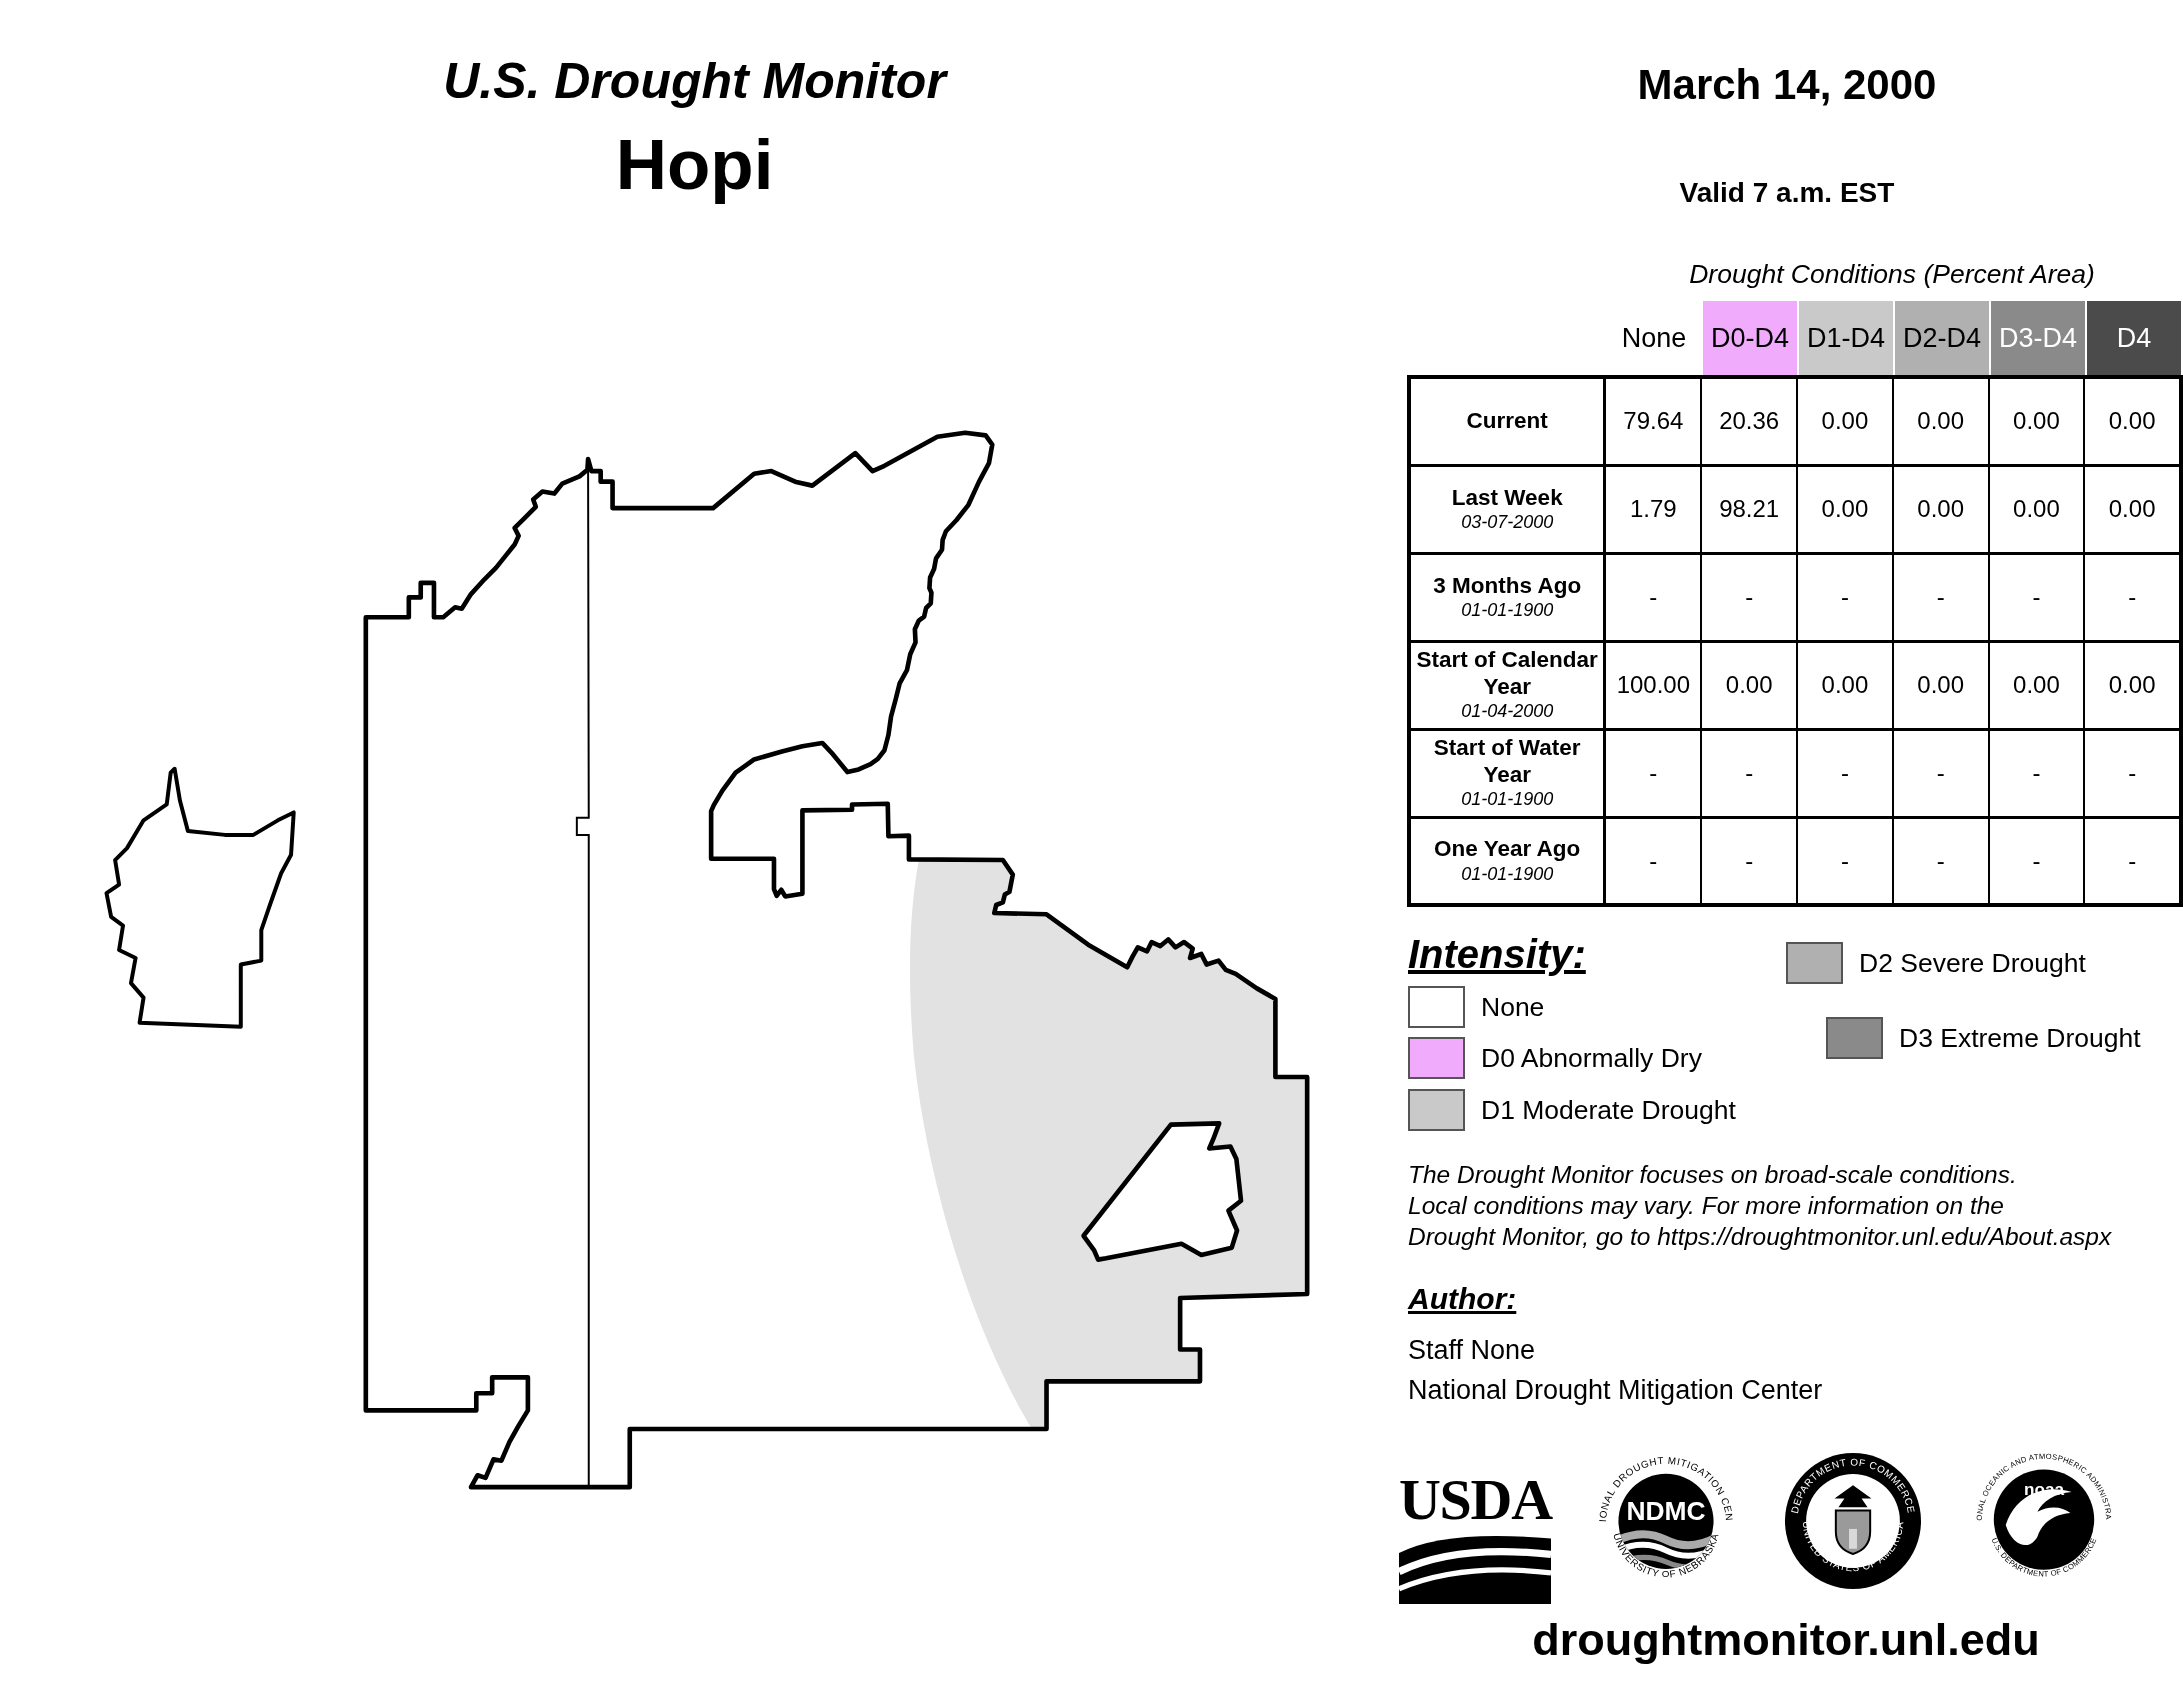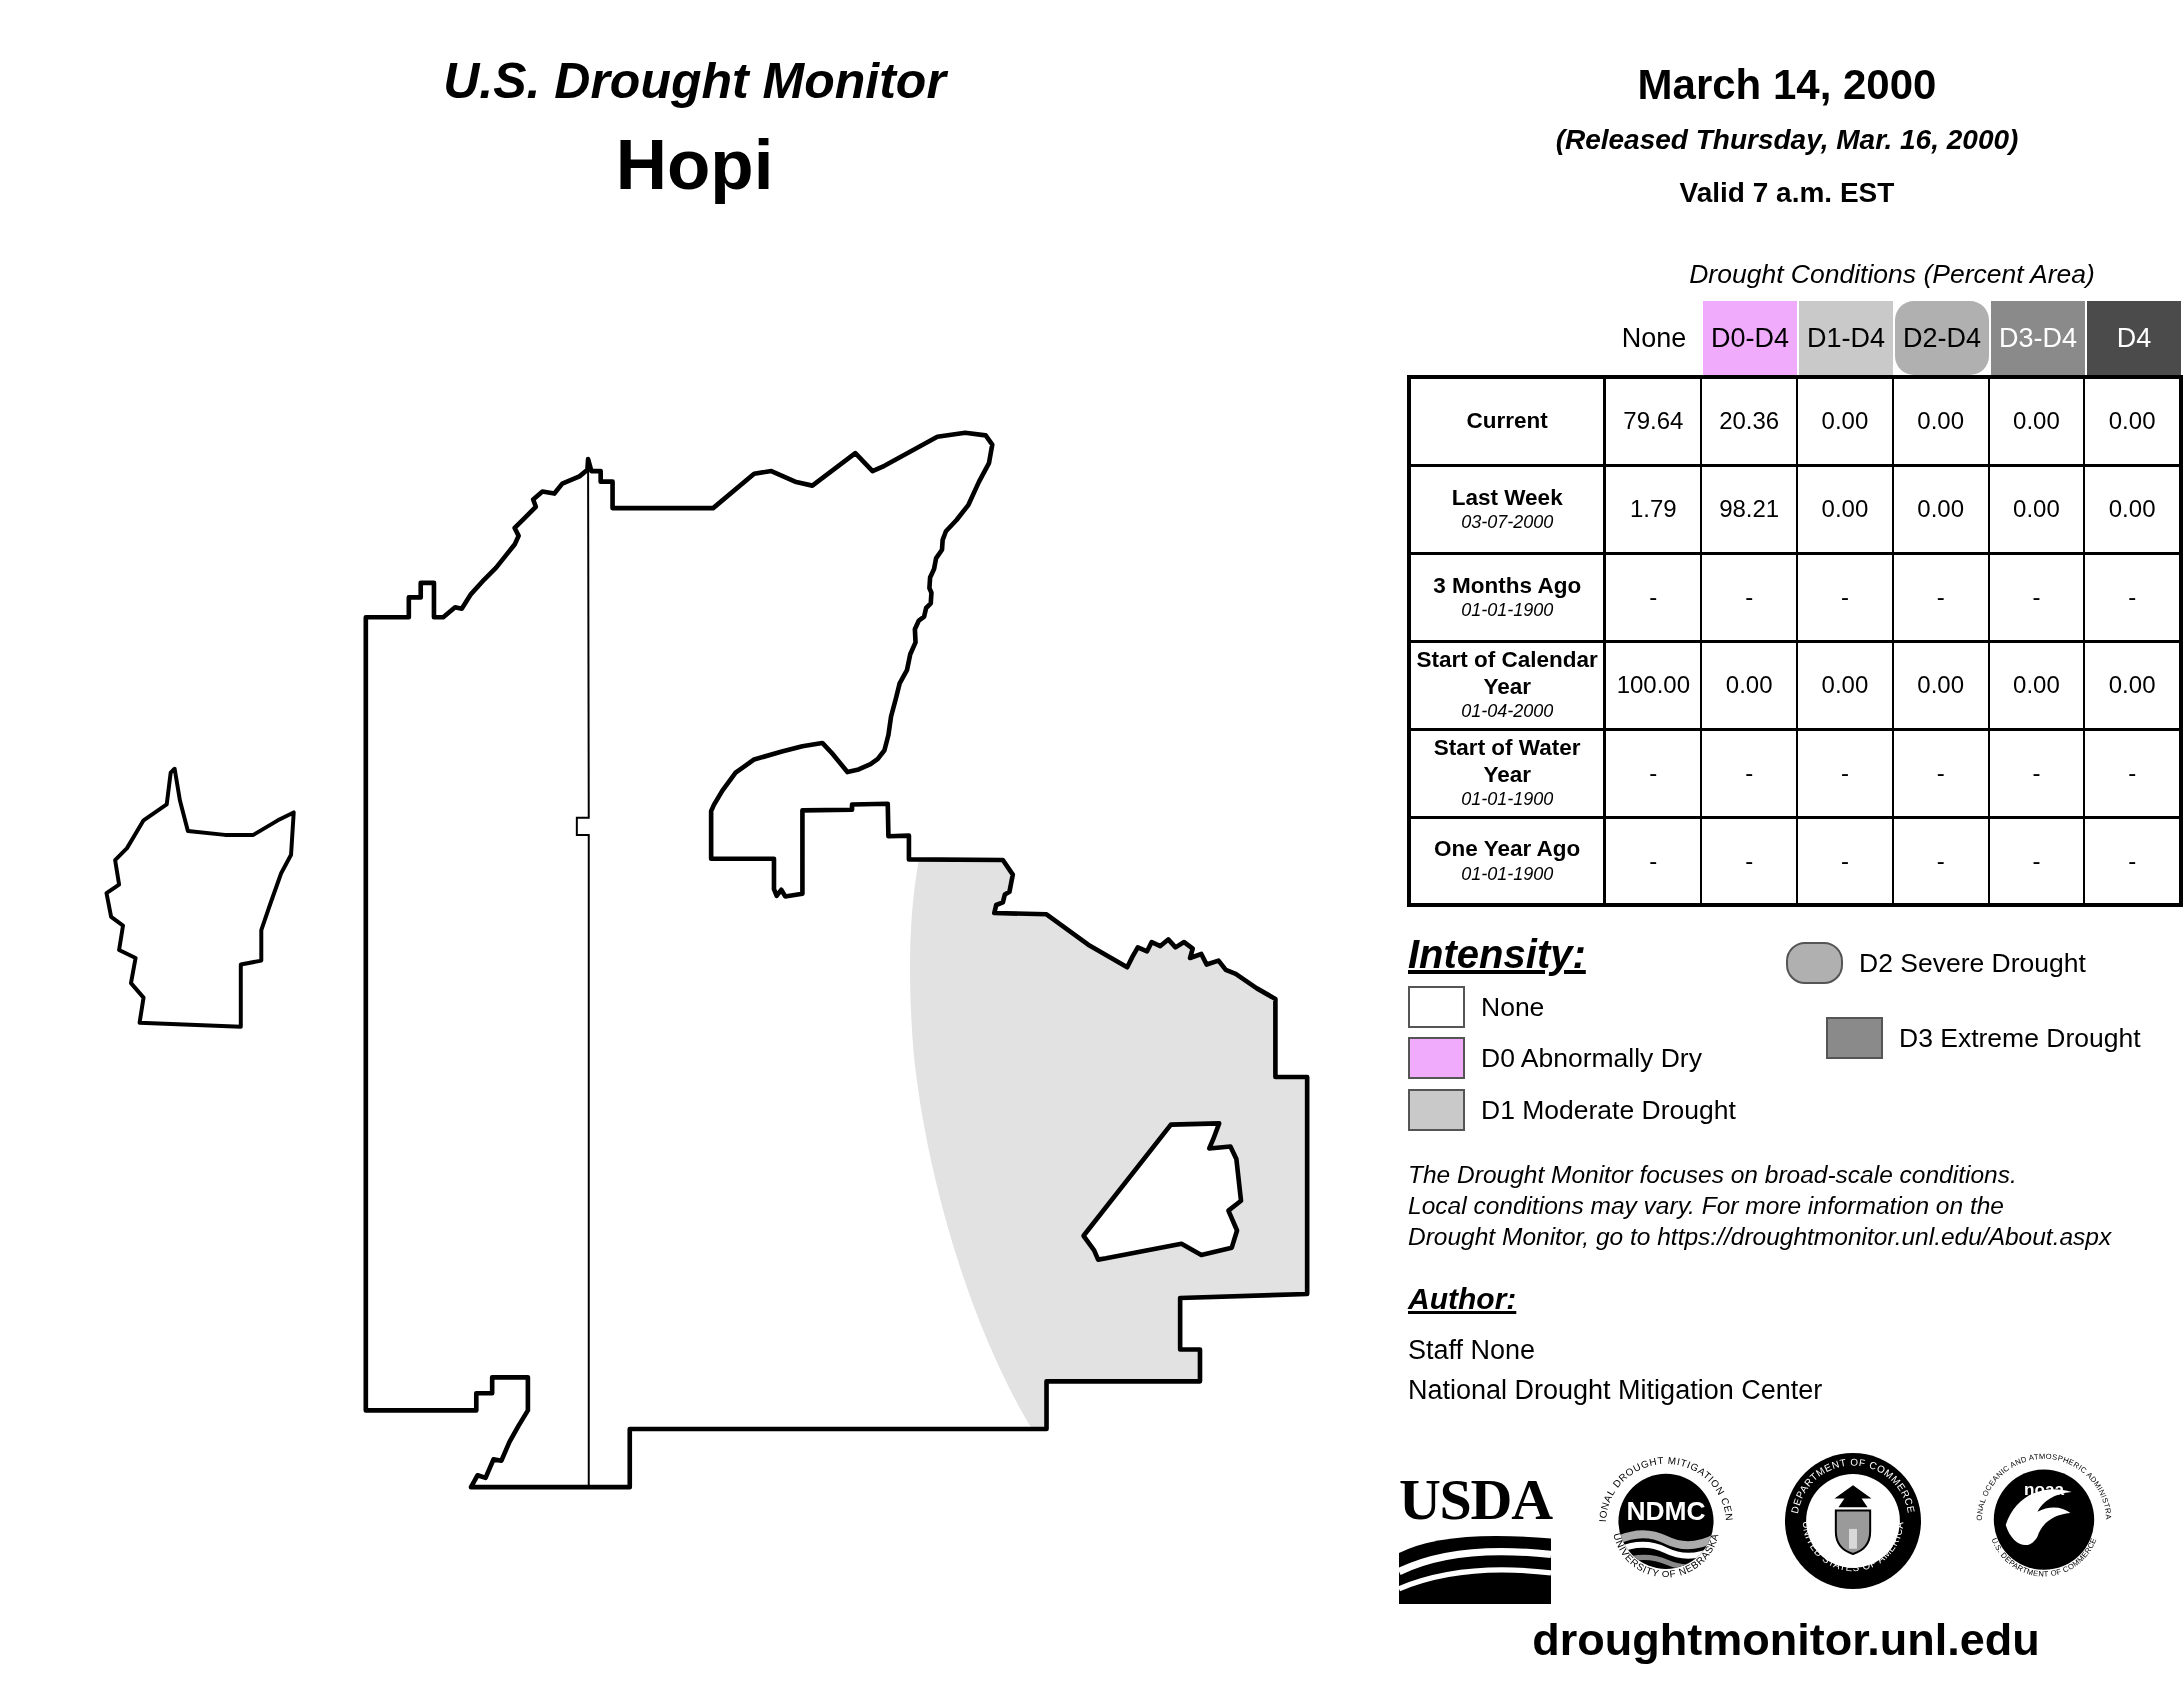--- a/index.html
+++ b/index.html
@@ -13,21 +13,21 @@
   .date-released{left:1456px;top:124px;width:662px;text-align:center;font-size:28px;font-weight:bold;font-style:italic;}
   .date-valid{left:1456px;top:177px;width:662px;text-align:center;font-size:28px;font-weight:bold;}
   .tbl-caption{left:1561px;top:259px;width:662px;text-align:center;font-size:26.5px;font-style:italic;}
   
   .hdr-row{left:1606px;top:301px;width:576px;height:74px;display:flex;}
   .hdr-cell{flex:1;margin:0 1.3px;display:flex;align-items:center;justify-content:center;
             font-size:27px;}
   .c0{background:#ffffff;color:#000;}
   .c1{background:#f0abfc;color:#000;}
   .c2{background:#c9c9c9;color:#000;}
-  .c3{background:#b0b0b0;color:#000;border-radius:19px;}
+  .c3{background:#b0b0b0;color:#000;}
   .c4{background:#8a8a8a;color:#fff;}
   .c5{background:#4b4b4b;color:#fff;}
   table.dm{position:absolute;left:1407px;top:375px;border-collapse:collapse;table-layout:fixed;}
   table.dm td{border:2px solid #000;border-top-width:3.3px;border-bottom-width:3.3px;
               text-align:center;vertical-align:middle;font-size:24px;padding:0;}
   table.dm td.lbl{border-left-width:4.6px;border-right-width:3.3px;width:193px;}
   table.dm td.val{width:94px;}
   table.dm tr{height:88px;}
   table.dm tr:first-child td{border-top-width:4.6px;}
   table.dm tr:last-child td{border-bottom-width:4.6px;}
@@ -94,21 +94,20 @@
     <path d="M 264 1162 L 272 1210 L 284 1256 L 340 1262 L 383 1262 L 420 1240 L 444 1228
          L 440 1292 L 425 1320 L 408 1368 L 395 1406 L 395 1452 L 364 1458 L 364 1552
          L 211 1546 L 217 1508 L 198 1486 L 205 1448 L 180 1436 L 186 1399 L 168 1386
          L 161 1350 L 180 1337 L 174 1300 L 192 1282 L 217 1240 L 252 1216 L 258 1168 Z" fill="#ffffff" stroke="#000" stroke-width="6" stroke-linejoin="round"></path>
   </svg>
 
   <div class="abs title2">Hopi</div>
   <div class="abs title1">U.S. Drought Monitor</div>
 
   <div class="abs date-main">March 14, 2000</div>
-  <div class="abs date-released">(Released Thursday, Mar. 16, 2000)</div>
   <div class="abs date-valid">Valid 7 a.m. EST</div>
 
   <div class="abs tbl-caption">Drought Conditions (Percent Area)</div>
 
   <div class="abs hdr-row">
     <div class="hdr-cell c0">None</div>
     <div class="hdr-cell c1">D0-D4</div>
     <div class="hdr-cell c2">D1-D4</div>
     <div class="hdr-cell c3">D2-D4</div>
     <div class="hdr-cell c4">D3-D4</div>

